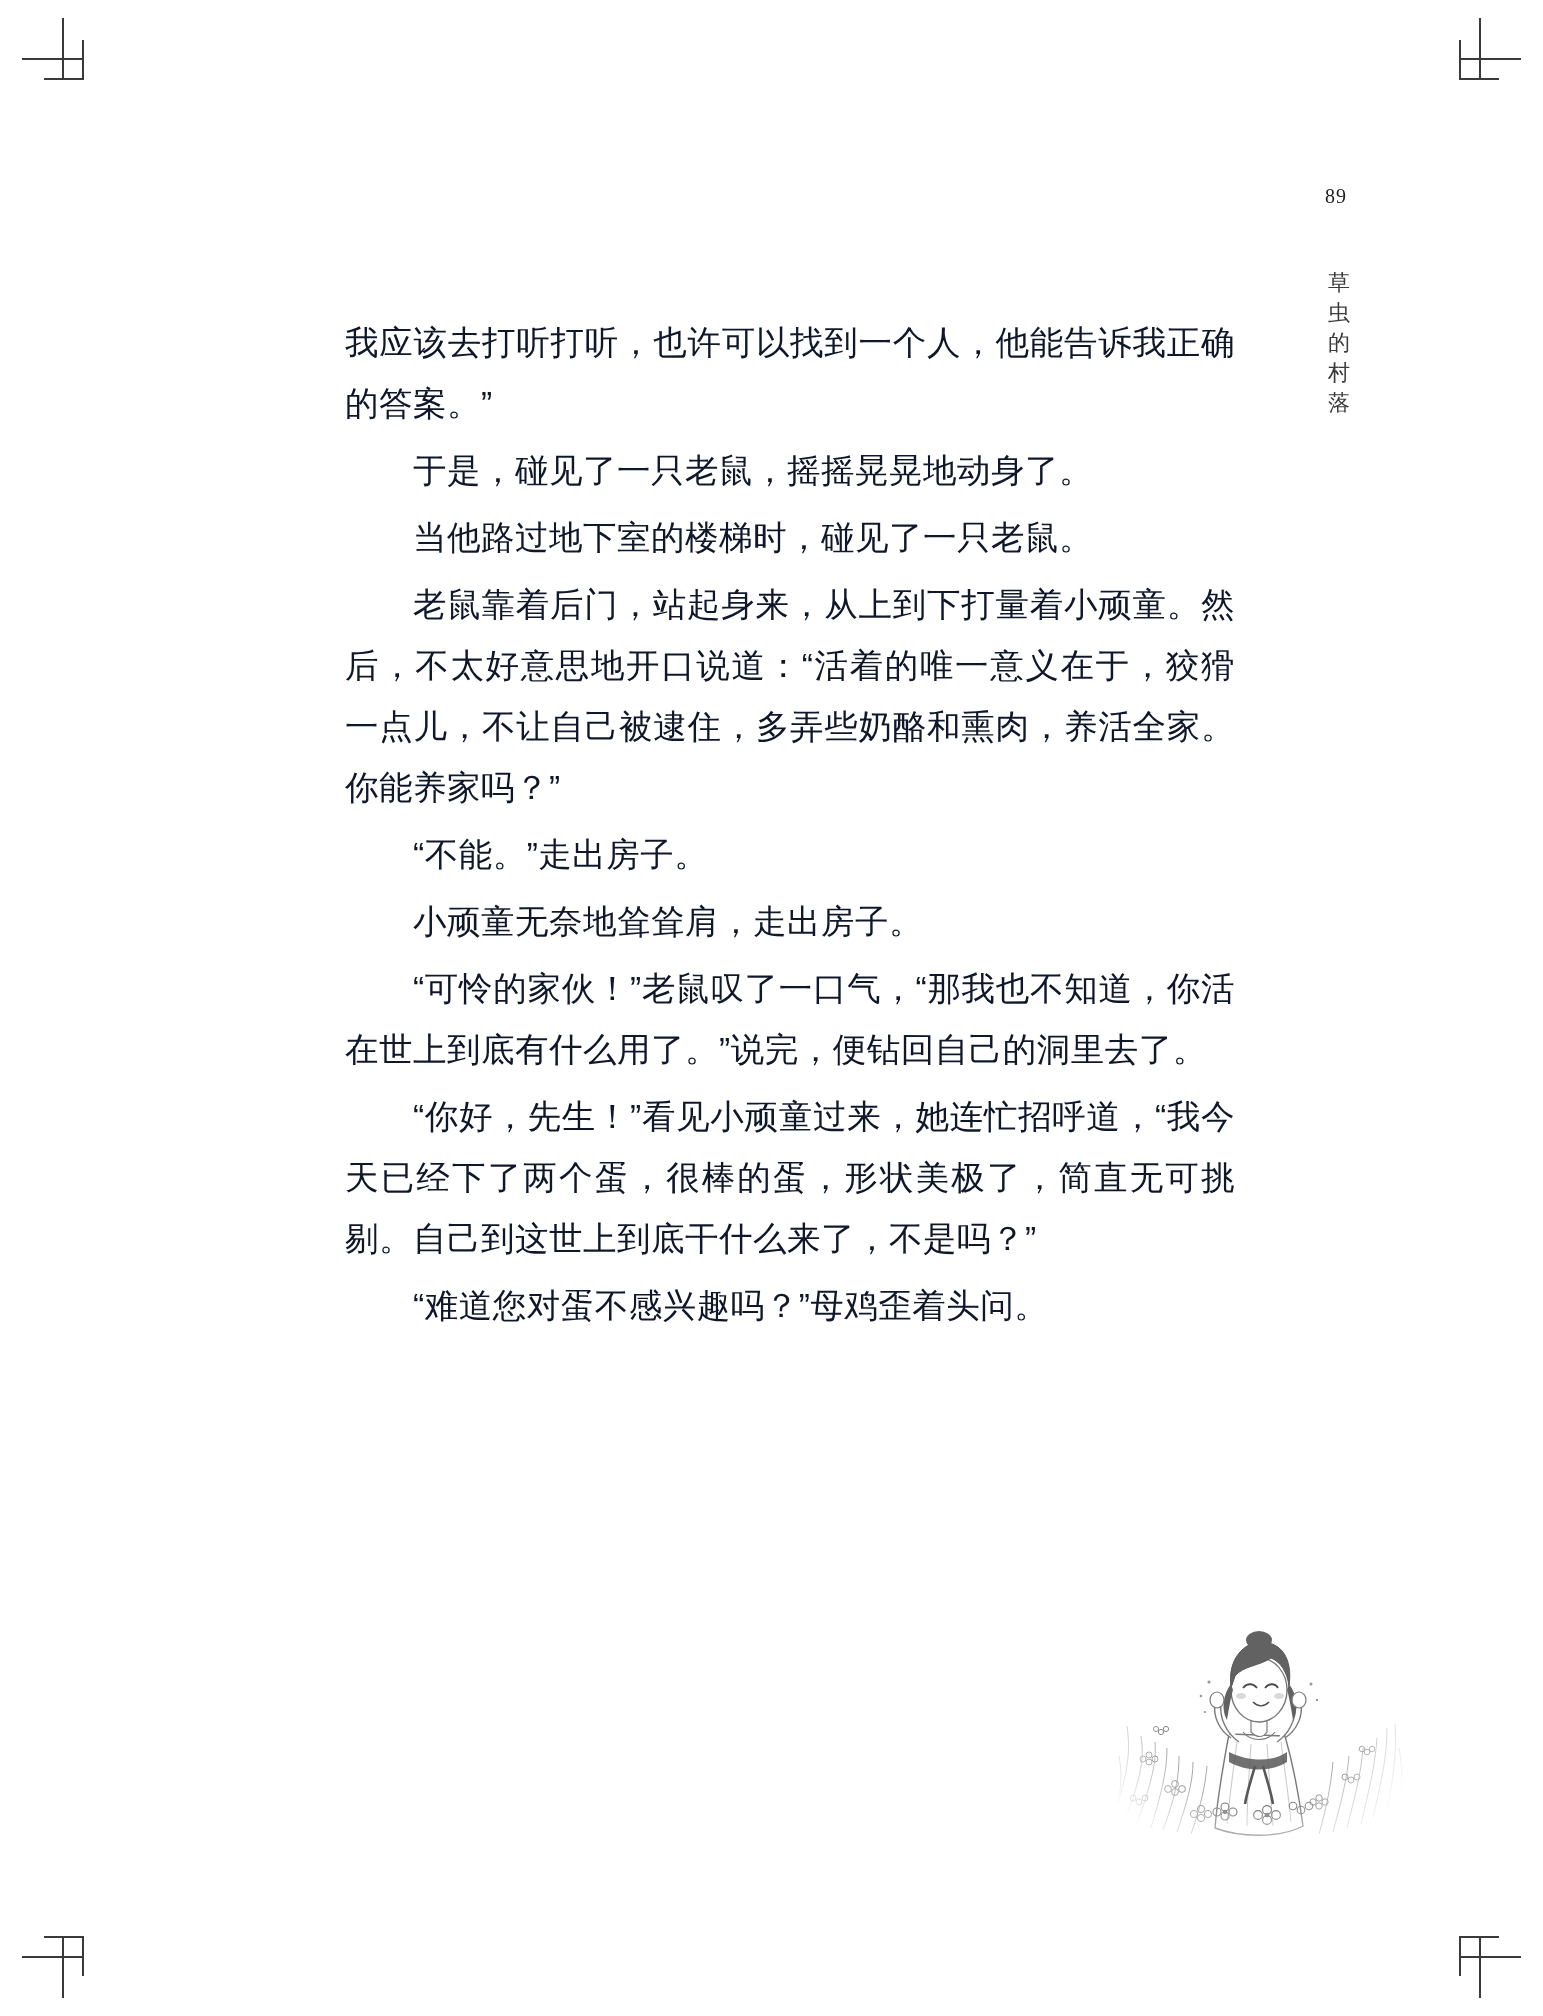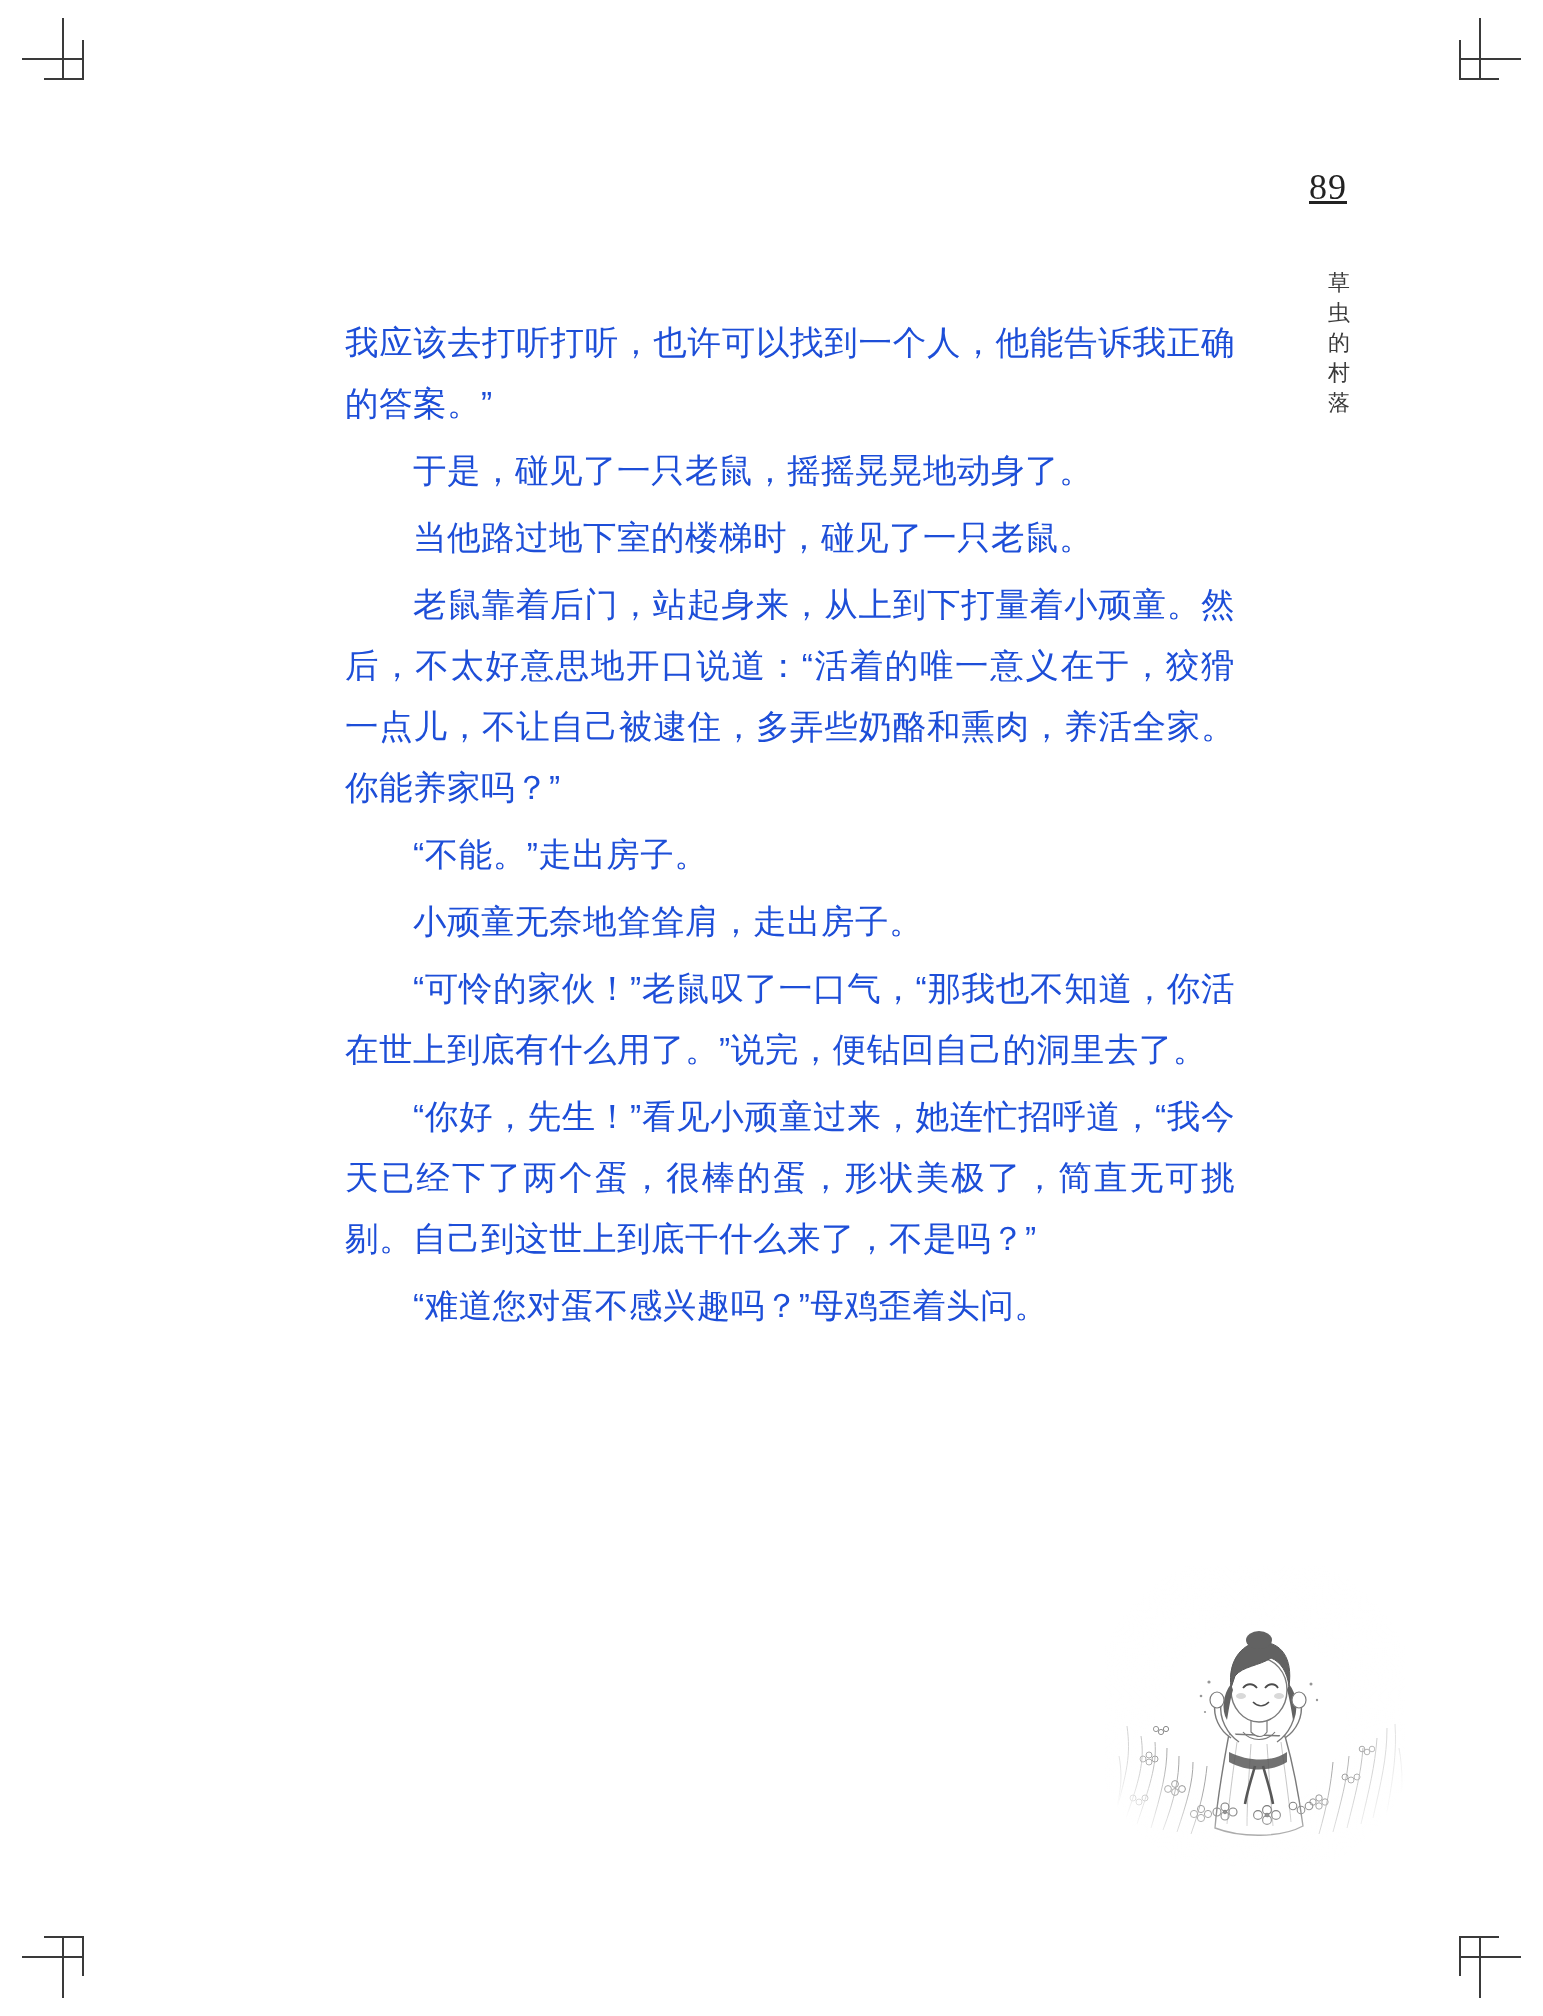--- a/index.html
+++ b/index.html
@@ -61,27 +61,26 @@
   
   .crop-br { right: 22px; bottom: 18px; }
   .crop-br .h1 { right: 0; bottom: 40px; }
   .crop-br .v1 { right: 40px; bottom: 0; }
   .crop-br .h2 { right: 22px; bottom: 60px; width: 40px;}
   .crop-br .v2 { right: 60px; bottom: 22px; height: 40px;}
 
   
   .folio {
     position: absolute;
-    top: 166px;
+    top: 185px;
     right: 196px;
-    font-size: 36px;
+    font-size: 20px;
     color: #222;
     letter-spacing: 1px;
     font-family: "Liberation Serif", "DejaVu Serif", serif;
-    text-decoration: underline;
   }
   .running-title {
     position: absolute;
     top: 268px;
     right: 186px;
     width: 34px;
     font-size: 22px;
     line-height: 30px;
     color: #3a3a3a;
     text-align: center;
@@ -94,21 +93,21 @@
   .textblock {
     position: absolute;
     left: 345px;
     top: 312px;
     width: 890px;
   }
   .para {
     margin: 0 0 6px 0;
     font-size: 33.5px;
     line-height: 61px;
-    color: #1d4ed8;
+    color: #0f172a;
     text-align: justify;
     text-indent: 0;
     letter-spacing: 0.5px;
     font-family: "Liberation Sans", "DejaVu Sans", sans-serif;
     font-weight: 400;
   }
   .para.indent { text-indent: 68px; }
 
   
   .illus {

